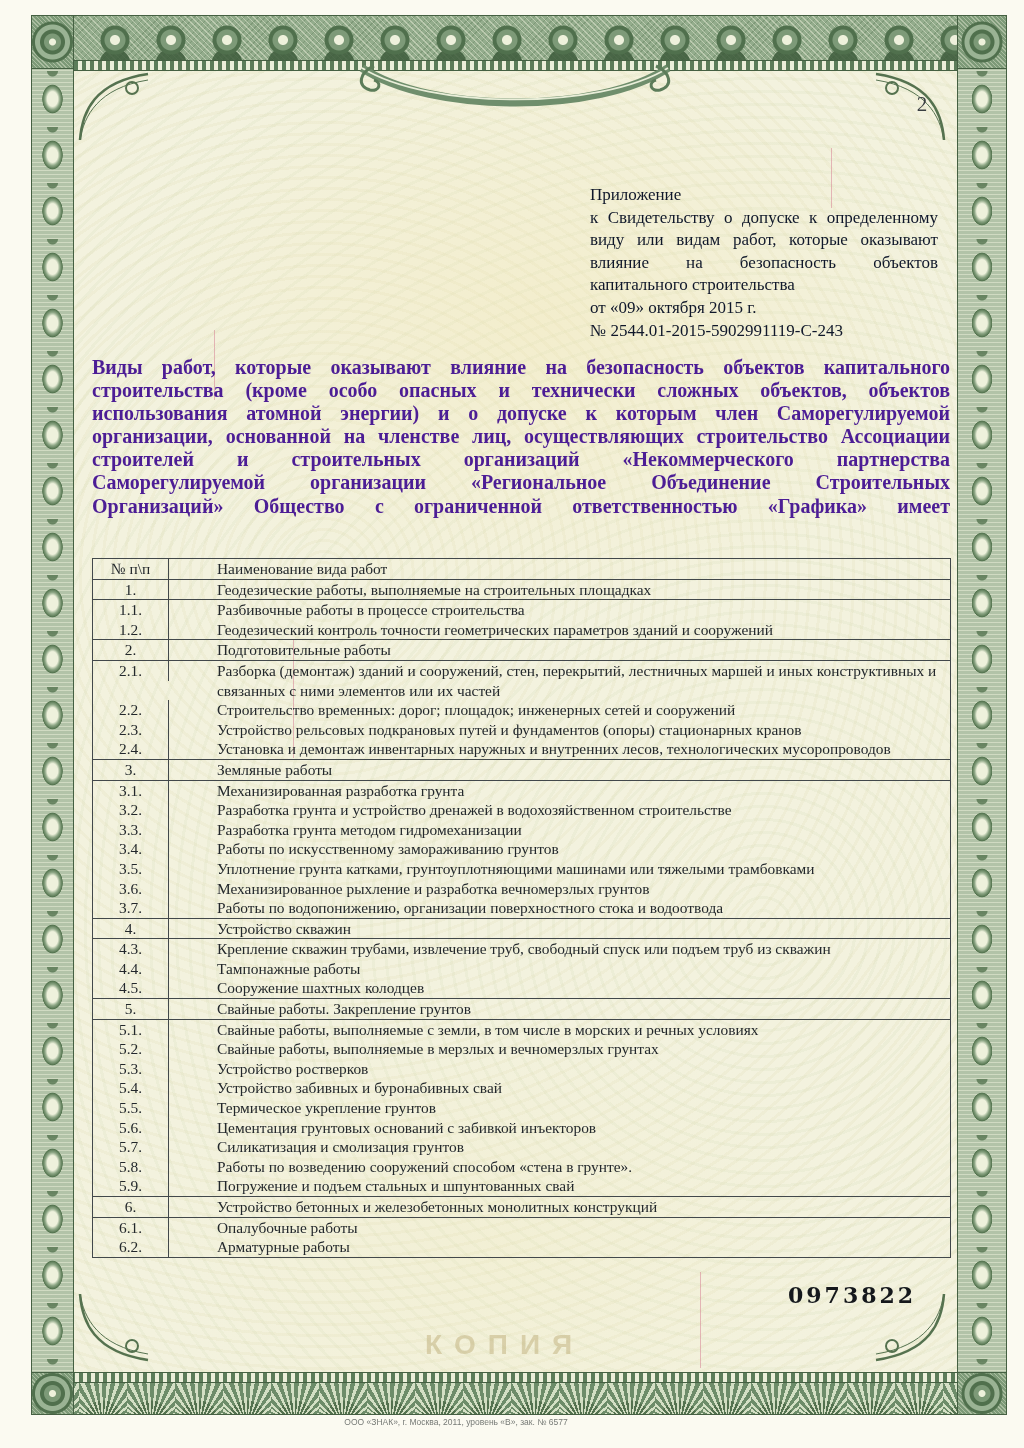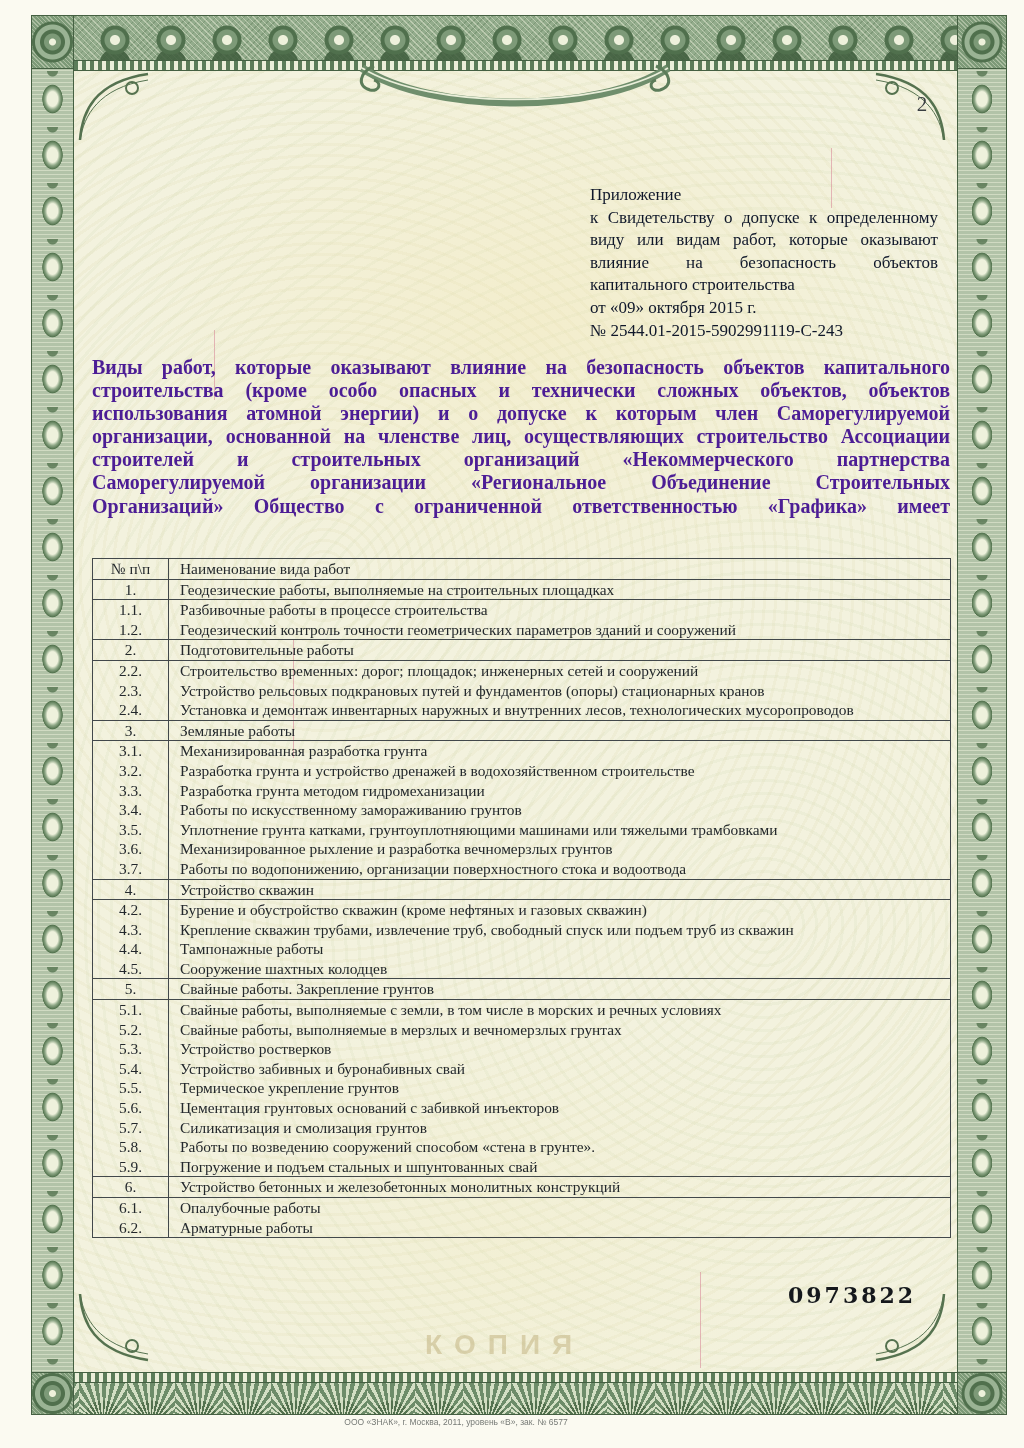--- a/index.html
+++ b/index.html
@@ -74,21 +74,21 @@
     font-size:21px;text-align:center;color:#3a3f42;}
   .header-block{position:absolute;left:590px;top:184px;width:348px;z-index:4;
     font-size:17px;line-height:22.6px;color:#0f172a;}
   .header-block .jl{text-align:justify;text-align-last:justify;}
   .main-paragraph{position:absolute;left:92px;top:356px;width:858px;z-index:4;
     font-size:20px;line-height:23.1px;font-weight:bold;color:#4c1d95;}
   .main-paragraph .jl{text-align:justify;text-align-last:justify;}
 
   .works-table{position:absolute;left:92px;top:558px;width:859px;z-index:4;
     border:1.5px solid #42484b;box-sizing:border-box;font-size:15.4px;line-height:19.6px;color:#23282c;}
-  .trow{display:flex;align-items:flex-start;}
+  .trow{display:flex;align-items:flex-start;gap:37px;}
   .cell-num{width:76px;flex:0 0 76px;border-right:1.3px solid #42484b;text-align:center;box-sizing:border-box;}
   .cell-name{flex:1;padding:0 6px 0 11px;}
   .trow.sect{border-top:1px solid #42484b;border-bottom:1px solid #42484b;}
 
   .serial{position:absolute;left:788px;top:1282px;z-index:4;
     font-family:"DejaVu Serif", serif;font-weight:bold;font-size:22px;letter-spacing:3px;color:#15181c;}
   .watermark{position:absolute;left:425px;top:1329px;z-index:2;
     font-family:"Liberation Sans", sans-serif;font-weight:bold;font-size:28px;
     letter-spacing:12px;color:rgba(195,180,132,.55);}
   .imprint{position:absolute;left:0;top:1417px;width:912px;z-index:4;text-align:center;
@@ -192,20 +192,24 @@
       <div class="trow">
         <div class="cell-num">1.2.</div>
         <div class="cell-name">Геодезический контроль точности геометрических параметров зданий и сооружений</div>
       </div>
 
       <div class="trow sect">
         <div class="cell-num">2.</div>
         <div class="cell-name">Подготовительные работы</div>
       </div>
 
+      <div class="trow">
+        <div class="cell-num">2.1.</div>
+        <div class="cell-name">Разборка (демонтаж) зданий и сооружений, стен, перекрытий, лестничных маршей и иных конструктивных и связанных с ними элементов или их частей</div>
+      </div>
 
       <div class="trow">
         <div class="cell-num">2.2.</div>
         <div class="cell-name">Строительство временных: дорог; площадок; инженерных сетей и сооружений</div>
       </div>
 
       <div class="trow">
         <div class="cell-num">2.3.</div>
         <div class="cell-name">Устройство рельсовых подкрановых путей и фундаментов (опоры) стационарных кранов</div>
       </div>
@@ -253,24 +257,20 @@
       <div class="trow">
         <div class="cell-num">3.7.</div>
         <div class="cell-name">Работы по водопонижению, организации поверхностного стока и водоотвода</div>
       </div>
 
       <div class="trow sect">
         <div class="cell-num">4.</div>
         <div class="cell-name">Устройство скважин</div>
       </div>
 
-      <div class="trow">
-        <div class="cell-num">4.2.</div>
-        <div class="cell-name">Бурение и обустройство скважин (кроме нефтяных и газовых скважин)</div>
-      </div>
 
       <div class="trow">
         <div class="cell-num">4.3.</div>
         <div class="cell-name">Крепление скважин трубами, извлечение труб, свободный спуск или подъем труб из скважин</div>
       </div>
 
       <div class="trow">
         <div class="cell-num">4.4.</div>
         <div class="cell-name">Тампонажные работы</div>
       </div>

